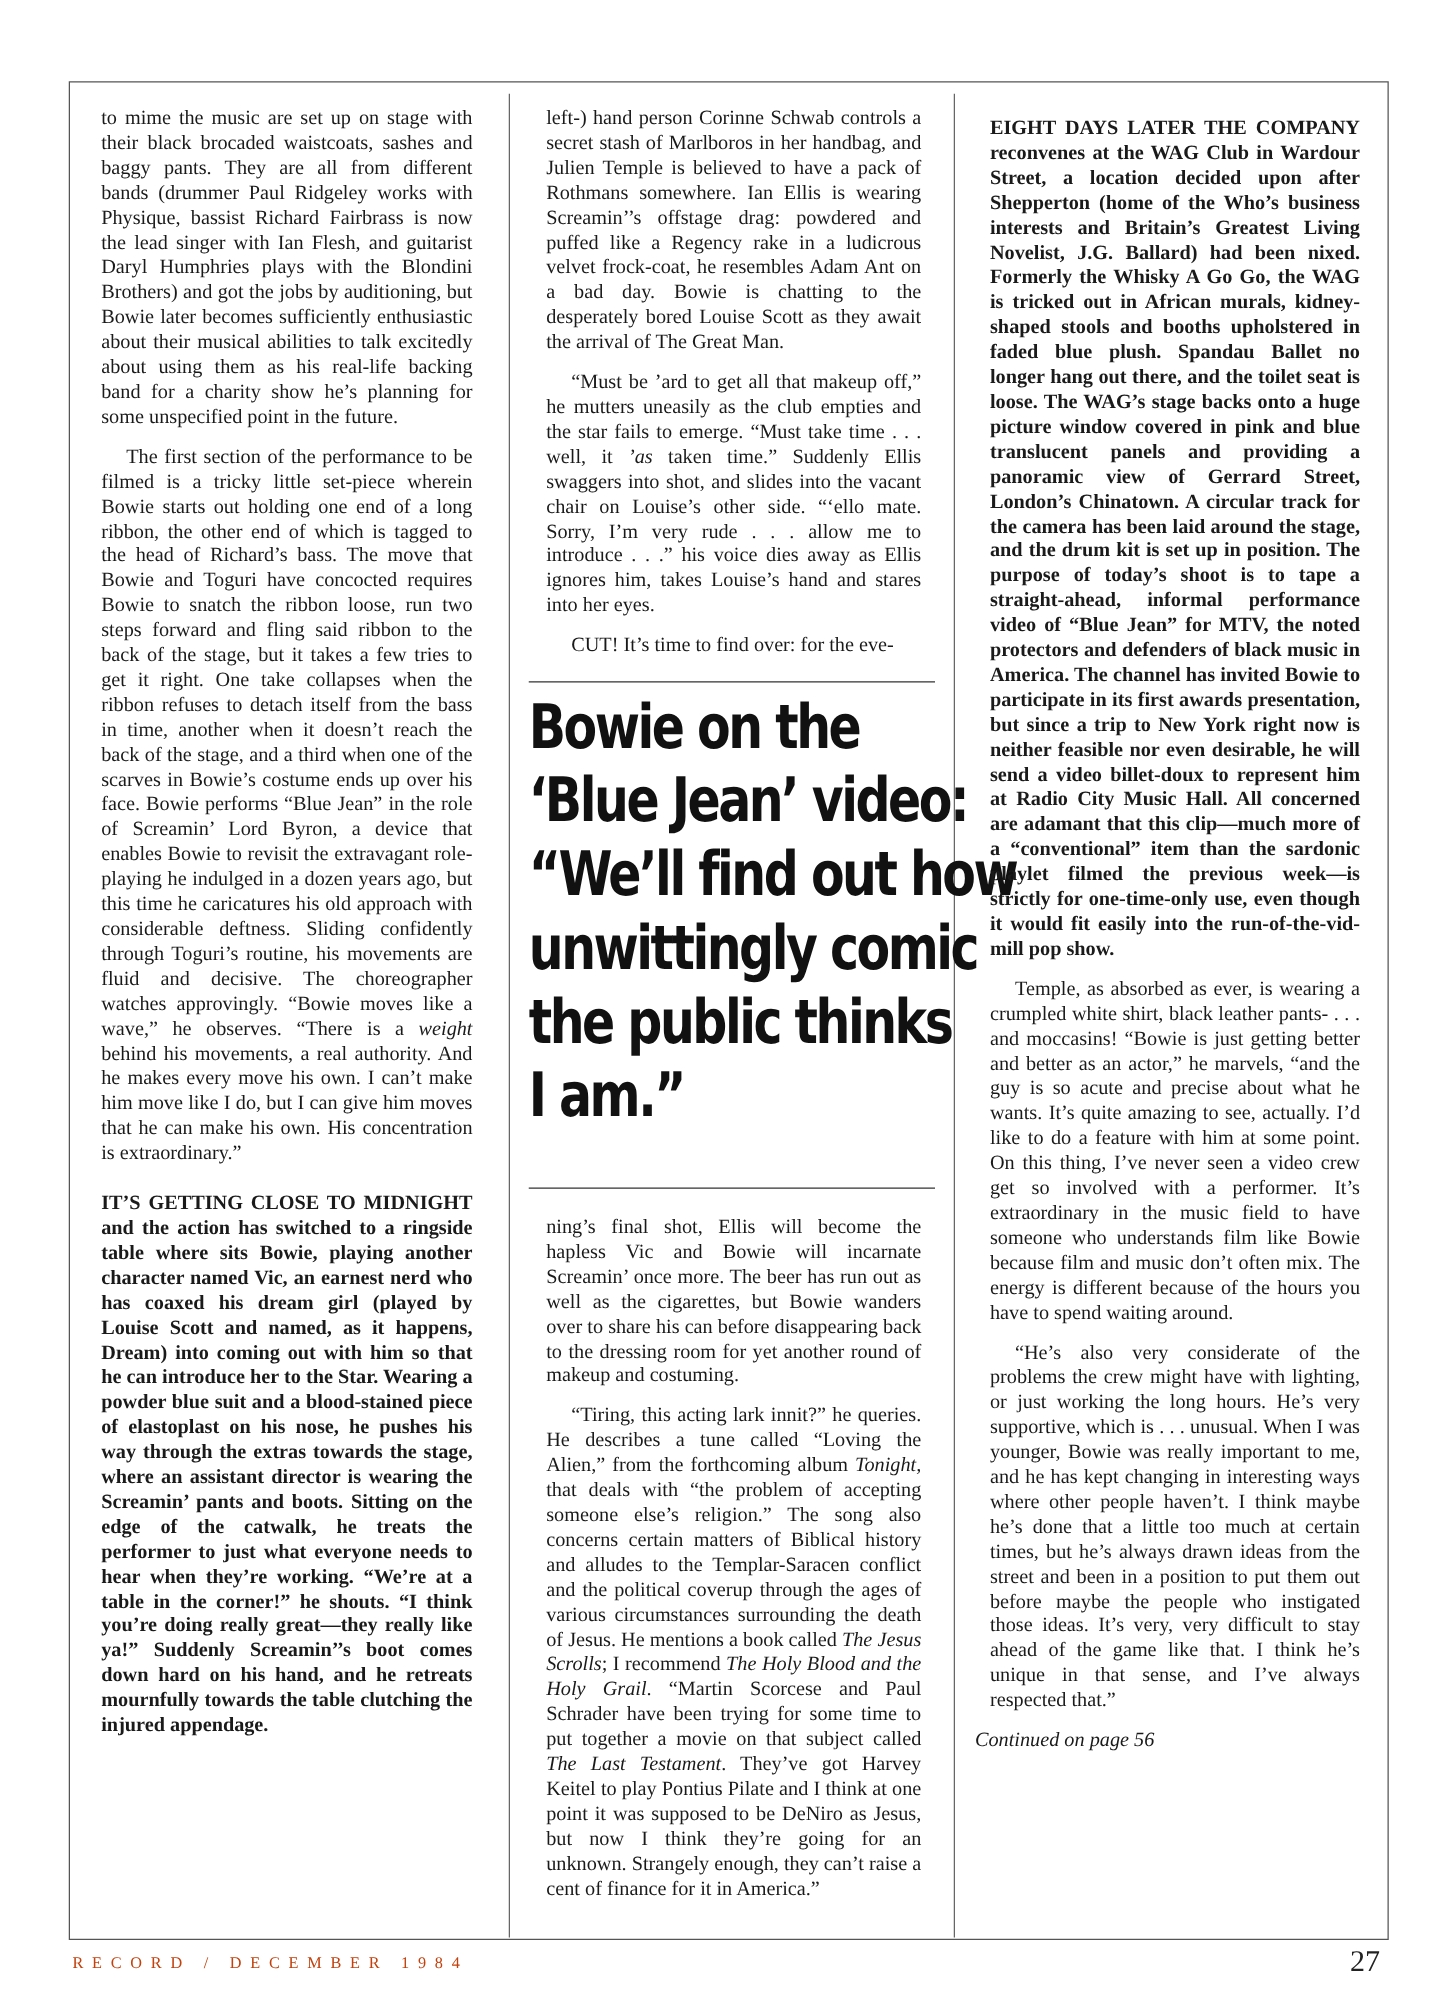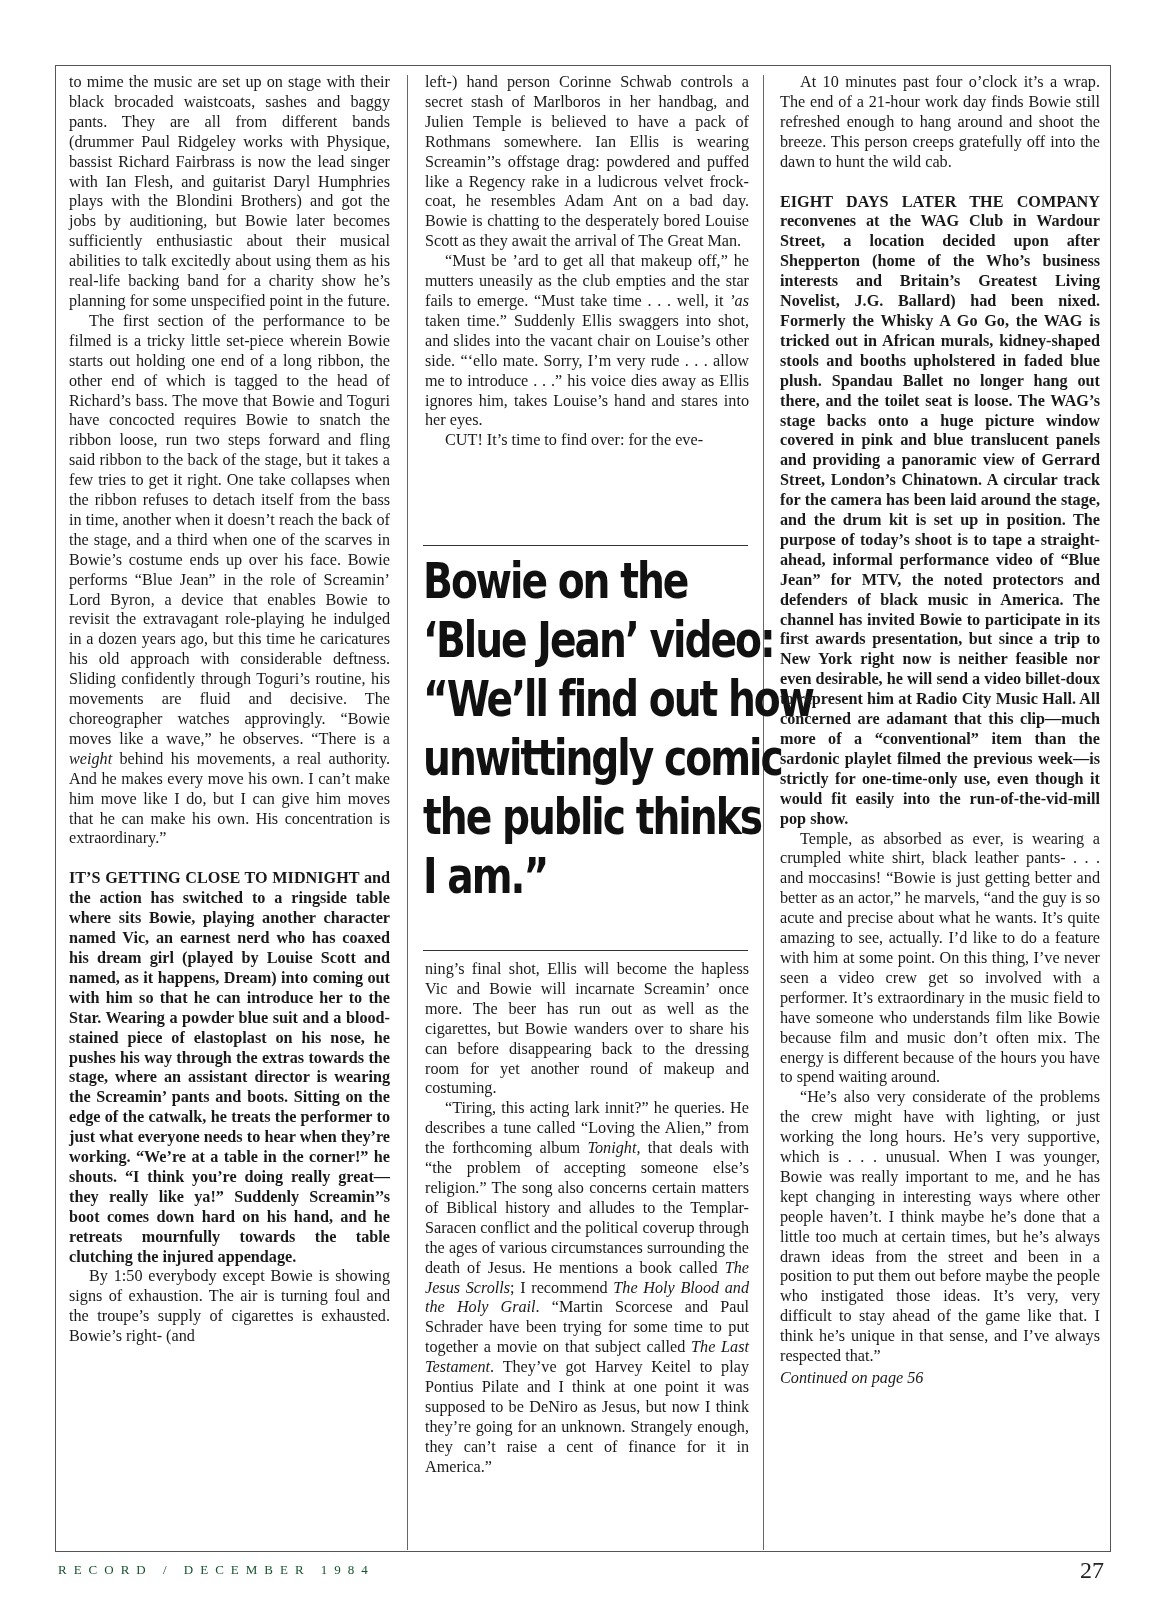--- a/index.html
+++ b/index.html
@@ -8,21 +8,21 @@
     position: absolute; left: 55px; top: 65px; width: 1056px; height: 1487px;
     border: 1.5px solid #555;
     box-sizing: border-box;
   }
   .col {
     position: absolute; top: 73px;
     font-family: "Liberation Serif", "DejaVu Serif", serif;
     font-size: 16.2px; line-height: 19.9px;
     text-align: justify; hyphens: manual;
   }
-  .col p { margin: 0; text-indent: 0; }
+  .col p { margin: 12px; text-indent: 0; }
   .col p.ind { text-indent: 20px; }
   .col p.gap { margin-top: 20px; font-weight: bold; }
   .col1 { left: 69px; width: 321px; }
   .col2 { left: 425px; width: 324px; }
   .col2b { left: 425px; width: 324px; top: 960px; }
   .col3 { left: 780px; width: 320px; }
   .vrule { position: absolute; width: 0; border-left: 1.5px solid #666; }
   .vr1 { left: 407px; top: 75px; height: 1475px; }
   .vr2 { left: 763px; top: 75px; height: 1475px; }
   .hrule { position: absolute; left: 423px; width: 325px; height: 0; border-top: 1.5px solid #333; }
@@ -32,40 +32,39 @@
     position: absolute; left: 423px; top: 552px; width: 330px;
     font-family: "DejaVu Sans", "Liberation Sans", sans-serif;
     font-weight: bold; font-size: 49px; line-height: 59px;
     letter-spacing: -2.5px; transform: scaleX(0.8); transform-origin: left top;
     width: 420px; color: #111;
   }
   .pullquote div { white-space: nowrap; }
   .continued { text-align: left; font-style: italic; margin-top: 2px; }
   .footer-left {
     position: absolute; left: 58px; top: 1562px;
-    font-family: "Liberation Serif", serif; font-size: 13px; letter-spacing: 7px; color: #14532d;
+    font-family: "Liberation Serif", serif; font-size: 13px; letter-spacing: 7px; color: #c2410c;
   }
   .footer-right {
     position: absolute; left: 1080px; top: 1557px;
     font-family: "Liberation Serif", serif; font-size: 24px; color: #222;
   }
   i, em { font-style: italic; }
 </style>
 </head>
 <body>
 
 <div class="frame"></div>
 <div class="vrule vr1"></div>
 <div class="vrule vr2"></div>
 
 <div class="col col1">
   <p>to mime the music are set up on stage with their black brocaded waistcoats, sashes and baggy pants. They are all from different bands (drummer Paul Ridgeley works with Physique, bassist Richard Fairbrass is now the lead singer with Ian Flesh, and guitarist Daryl Humphries plays with the Blondini Brothers) and got the jobs by auditioning, but Bowie later becomes sufficiently enthusiastic about their musical abilities to talk excitedly about using them as his real-life backing band for a charity show he’s planning for some unspecified point in the future.</p>
   <p class="ind"><span>The first section of the performance to be filmed is a tricky little set-piece wherein Bowie starts out holding one end of a long ribbon, the other end of which is tagged to the head of Richard’s bass. The move that Bowie and Toguri have concocted requires Bowie to snatch the ribbon loose, run two steps forward and fling said ribbon to the back of the stage, but it takes a few tries to get it right. One take collapses when the ribbon refuses to detach itself from the bass in time, another when it doesn’t reach the back of the stage, and a third when one of the scarves in Bowie’s costume ends up over his face. Bowie performs “Blue Jean” in the role of Screamin’ Lord Byron, a device that enables Bowie to revisit the extravagant role-playing he indulged in a dozen years ago, but this time he caricatures his old approach with considerable deftness. Sliding confidently through Toguri’s routine, his movements are fluid and decisive. The choreographer watches approvingly. “Bowie moves like a wave,” he observes. “There is a</span> <i>weight</i><span> behind his movements, a real authority. And he makes every move his own. I can’t make him move like I do, but I can give him moves that he can make his own. His concentration is extraordinary.”</span></p>
   <p class="gap">IT’S GETTING CLOSE TO MIDNIGHT and the action has switched to a ringside table where sits Bowie, playing another character named Vic, an earnest nerd who has coaxed his dream girl (played by Louise Scott and named, as it happens, Dream) into coming out with him so that he can introduce her to the Star. Wearing a powder blue suit and a blood-stained piece of elastoplast on his nose, he pushes his way through the extras towards the stage, where an assistant director is wearing the Screamin’ pants and boots. Sitting on the edge of the catwalk, he treats the performer to just what everyone needs to hear when they’re working. “We’re at a table in the corner!” he shouts. “I think you’re doing really great—they really like ya!” Suddenly Screamin’’s boot comes down hard on his hand, and he retreats mournfully towards the table clutching the injured appendage.</p>
-  <p class="ind">By 1:50 everybody except Bowie is showing signs of exhaustion. The air is turning foul and the troupe’s supply of cigarettes is exhausted. Bowie’s right- (and</p>
 </div>
 
 <div class="col col2">
   <p>left-) hand person Corinne Schwab controls a secret stash of Marlboros in her handbag, and Julien Temple is believed to have a pack of Rothmans somewhere. Ian Ellis is wearing Screamin’’s offstage drag: powdered and puffed like a Regency rake in a ludicrous velvet frock-coat, he resembles Adam Ant on a bad day. Bowie is chatting to the desperately bored Louise Scott as they await the arrival of The Great Man.</p>
   <p class="ind"><span>“Must be ’ard to get all that makeup off,” he mutters uneasily as the club empties and the star fails to emerge. “Must take time . . . well, it </span><i>’as</i><span> taken time.” Suddenly Ellis swaggers into shot, and slides into the vacant chair on Louise’s other side. “‘ello mate. Sorry, I’m very rude . . . allow me to introduce . . .” his voice dies away as Ellis ignores him, takes Louise’s hand and stares into her eyes.</span></p>
   <p class="ind">CUT! It’s time to find over: for the eve-</p>
 </div>
 
 <div class="hrule hr1"></div>
 <div class="pullquote">
@@ -77,21 +76,20 @@
   <div>I am.”</div>
 </div>
 <div class="hrule hr2"></div>
 
 <div class="col col2b">
   <p>ning’s final shot, Ellis will become the hapless Vic and Bowie will incarnate Screamin’ once more. The beer has run out as well as the cigarettes, but Bowie wanders over to share his can before disappearing back to the dressing room for yet another round of makeup and costuming.</p>
   <p class="ind"><span>“Tiring, this acting lark innit?” he queries. He describes a tune called “Loving the Alien,” from the forthcoming album </span><i>Tonight,</i><span> that deals with “the problem of accepting someone else’s religion.” The song also concerns certain matters of Biblical history and alludes to the Templar-Saracen conflict and the political coverup through the ages of various circumstances surrounding the death of Jesus. He mentions a book called </span><i>The Jesus Scrolls</i><span>; I recommend </span><i>The Holy Blood and the Holy Grail</i><span>. “Martin Scorcese and Paul Schrader have been trying for some time to put together a movie on that subject called </span><i>The Last Testament</i><span>. They’ve got Harvey Keitel to play Pontius Pilate and I think at one point it was supposed to be DeNiro as Jesus, but now I think they’re going for an unknown. Strangely enough, they can’t raise a cent of finance for it in America.”</span></p>
 </div>
 
 <div class="col col3">
-  <p class="ind">At 10 minutes past four o’clock it’s a wrap. The end of a 21-hour work day finds Bowie still refreshed enough to hang around and shoot the breeze. This person creeps gratefully off into the dawn to hunt the wild cab.</p>
   <p class="gap">EIGHT DAYS LATER THE COMPANY reconvenes at the WAG Club in Wardour Street, a location decided upon after Shepperton (home of the Who’s business interests and Britain’s Greatest Living Novelist, J.G. Ballard) had been nixed. Formerly the Whisky A Go Go, the WAG is tricked out in African murals, kidney-shaped stools and booths upholstered in faded blue plush. Spandau Ballet no longer hang out there, and the toilet seat is loose. The WAG’s stage backs onto a huge picture window covered in pink and blue translucent panels and providing a panoramic view of Gerrard Street, London’s Chinatown. A circular track for the camera has been laid around the stage, and the drum kit is set up in position. The purpose of today’s shoot is to tape a straight-ahead, informal performance video of “Blue Jean” for MTV, the noted protectors and defenders of black music in America. The channel has invited Bowie to participate in its first awards presentation, but since a trip to New York right now is neither feasible nor even desirable, he will send a video billet-doux to represent him at Radio City Music Hall. All concerned are adamant that this clip—much more of a “conventional” item than the sardonic playlet filmed the previous week—is strictly for one-time-only use, even though it would fit easily into the run-of-the-vid-mill pop show.</p>
   <p class="ind">Temple, as absorbed as ever, is wearing a crumpled white shirt, black leather pants- . . . and moccasins! “Bowie is just getting better and better as an actor,” he marvels, “and the guy is so acute and precise about what he wants. It’s quite amazing to see, actually. I’d like to do a feature with him at some point. On this thing, I’ve never seen a video crew get so involved with a performer. It’s extraordinary in the music field to have someone who understands film like Bowie because film and music don’t often mix. The energy is different because of the hours you have to spend waiting around.</p>
   <p class="ind">“He’s also very considerate of the problems the crew might have with lighting, or just working the long hours. He’s very supportive, which is . . . unusual. When I was younger, Bowie was really important to me, and he has kept changing in interesting ways where other people haven’t. I think maybe he’s done that a little too much at certain times, but he’s always drawn ideas from the street and been in a position to put them out before maybe the people who instigated those ideas. It’s very, very difficult to stay ahead of the game like that. I think he’s unique in that sense, and I’ve always respected that.”</p>
   <div class="continued">Continued on page 56</div>
 </div>
 
 <div class="footer-left">RECORD / DECEMBER 1984</div>
 <div class="footer-right">27</div>
 
 </body></html>

